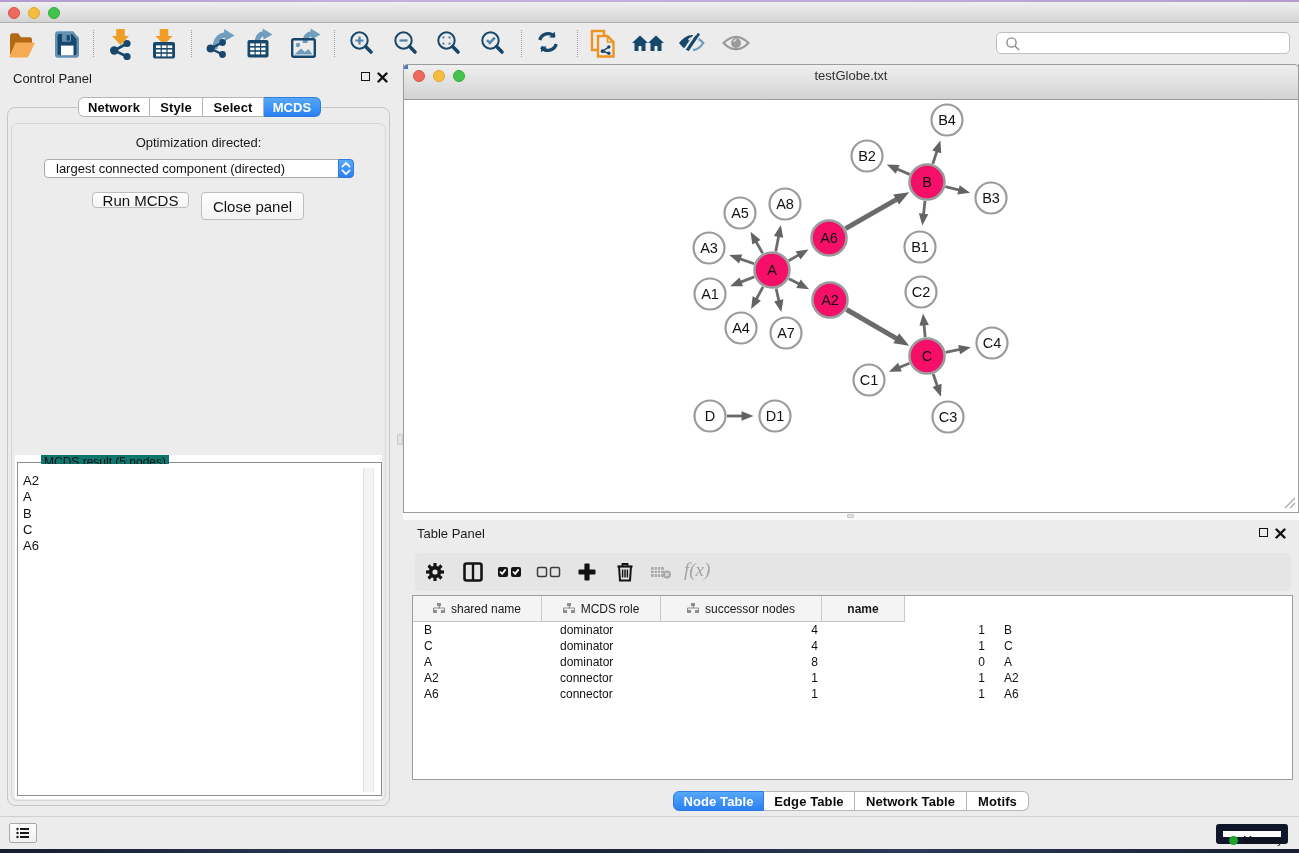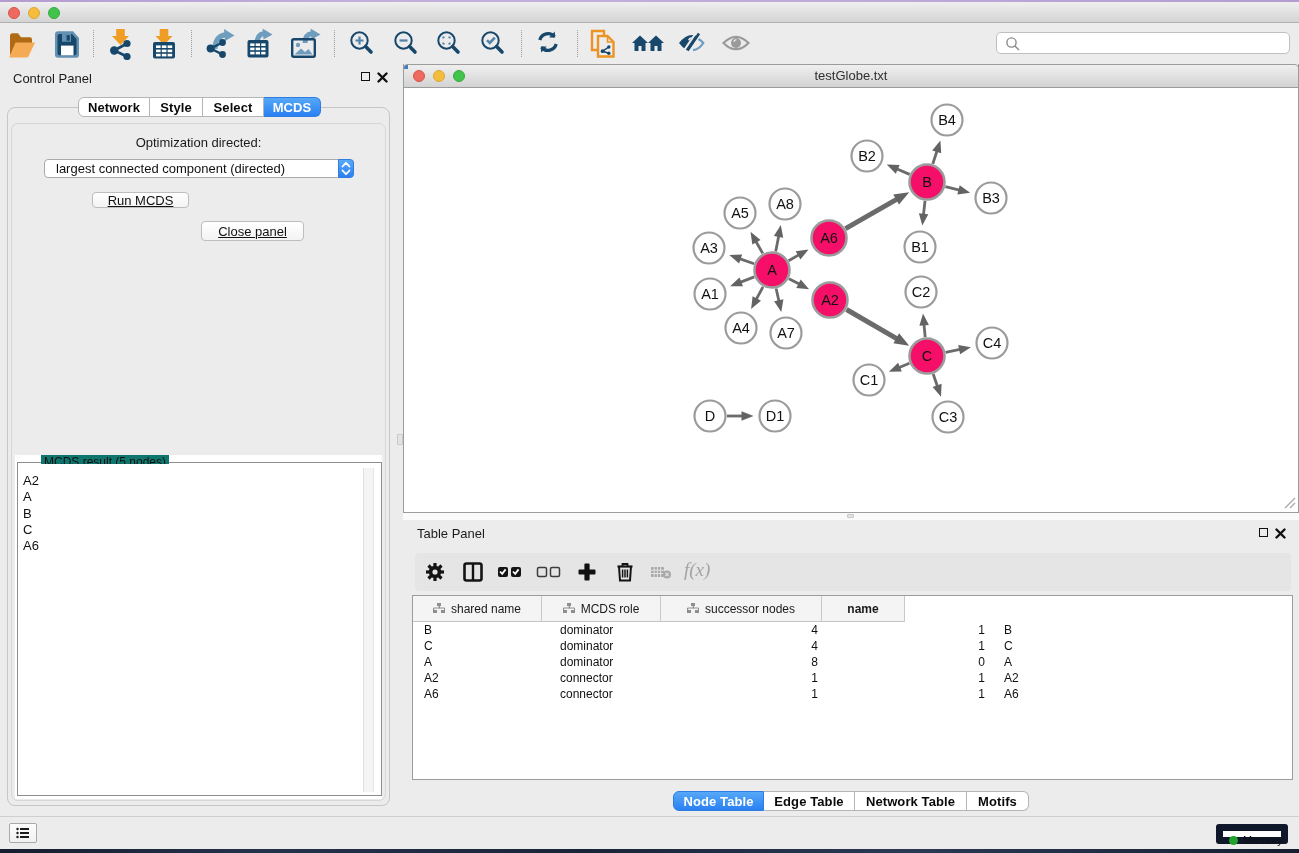--- a/index.html
+++ b/index.html
@@ -24,34 +24,34 @@
 #cpInner { left:11px; top:123px; width:375px; height:678px; border:1px solid #d6d6d6; border-radius:7px; background:#ececec; }
 .tabs { position:absolute; display:flex; font-size:13px; font-weight:bold; color:#0a0a0a; letter-spacing:0.1px; }
 .tabs .tab { background:#fff; border:1px solid #b5b5b5; border-left:none; display:flex; align-items:center; justify-content:center; }
 .tabs .tab.first { border-left:1px solid #b5b5b5; border-radius:6px 0 0 6px; }
 .tabs .tab.last { border-radius:0 6px 6px 0; }
 .tabs .tab.sel { background:linear-gradient(#57a8f8,#2a80f1); color:#fff; border-color:#2f7de2; }
 #cptabs { left:78px; top:97px; height:20px; }
 #optlabel { left:0px; top:135px; width:397px; text-align:center; font-size:13px; color:#1a1a1a; }
 #combo { left:44px; top:159px; width:310px; height:19px; background:#fff; border:1px solid #ababab; border-radius:4px; font-size:13px; color:#111; line-height:17px; padding-left:11px; }
 #comboStep { left:338px; top:159px; width:16px; height:19px; background:linear-gradient(#5aaaf8,#2a80f1); border:1px solid #2f7de2; border-radius:0 4px 4px 0; }
-.btn { position:absolute; background:linear-gradient(#ffffff,#f3f3f3); border:1px solid #bdbdbd; border-radius:4px; font-size:13px; color:#111; display:flex; align-items:center; justify-content:center;text-decoration:underline; }
+.btn { position:absolute; background:linear-gradient(#ffffff,#f3f3f3); border:1px solid #bdbdbd; border-radius:4px; font-size:15px; color:#111; display:flex; align-items:center; justify-content:center; }
 #mcdswhite { left:15px; top:455px; width:367px; height:344px; background:#fff; }
 #groupbox { left:17px; top:462px; width:365px; height:334px; border:1px solid #8e8e8e; }
 #grouptitle { left:41px; top:455px; font-size:12px; color:#111; background:#0f766e; padding:0 3px; }
 #mcdslist { left:19px; top:464px; width:343px; height:330px; background:#fff; font-size:13px; color:#111; line-height:16.3px; padding:9px 0 0 4px; }
 #mcdsscroll { left:363px; top:468px; width:11px; height:324px; background:#f4f4f4; border-left:1px solid #e0e0e0; border-right:1px solid #e6e6e6; }
 
 
 #vdivider { left:391px; top:63px; width:12px; height:753px; background:#ececec; }
 .grip { position:absolute; background:#e3e3e3; border:1px solid #c9c9c9; border-radius:1px; }
 
 
 #netwin { left:403px; top:64px; width:896px; height:449px; background:#fff; border:1px solid #9c9c9c; border-top:none; }
-#nettitle { left:403px; top:64px; width:896px; height:24px; background:linear-gradient(#efefef,#d3d3d3); border:1px solid #9c9c9c; border-radius:4px 4px 0 0; }
+#nettitle { left:403px; top:64px; width:896px; height:36px; background:linear-gradient(#efefef,#d3d3d3); border:1px solid #9c9c9c; border-radius:4px 4px 0 0; }
 #nettitle .t { position:absolute; left:0; right:0; top:3px; text-align:center; font-size:13px; color:#303030; }
 #graphsvg { left:404px; top:86px; }
 
 
 #hdivider { left:403px; top:513px; width:896px; height:7px; background:#fafafa; }
 
 
 #tablepanel { left:403px; top:520px; width:896px; height:296px; background:#ececec; }
 #tpTitle { left:417px; top:526px; font-size:13px; color:#1c1c1c; }
 #tptoolbar { left:415px; top:553px; width:876px; height:38px; background:#e5e5e5; border-radius:4px; }
@@ -233,21 +233,21 @@
 </div>
 <div class="abs" id="optlabel">Optimization directed:</div>
 <div class="abs" id="combo">largest connected component (directed)</div>
 <div class="abs" id="comboStep">
   <svg width="14" height="17" viewBox="0 0 14 17">
     <path d="M3.5 6.5 L7 2.8 L10.5 6.5" fill="none" stroke="#fff" stroke-width="1.8" stroke-linecap="round" stroke-linejoin="round"></path>
     <path d="M3.5 10.5 L7 14.2 L10.5 10.5" fill="none" stroke="#fff" stroke-width="1.8" stroke-linecap="round" stroke-linejoin="round"></path>
   </svg>
 </div>
 <div class="btn" style="left:92px;top:192px;width:97px;height:16px;">Run MCDS</div>
-<div class="btn" style="left:201px;top:192px;width:103px;height:20px;margin-top:29px;">Close panel</div>
+<div class="btn" style="left:201px;top:192px;width:103px;height:28px;">Close panel</div>
 <div class="abs" id="mcdswhite"></div>
 <div class="abs" id="groupbox"></div>
 <div class="abs" id="grouptitle">MCDS result (5 nodes)</div>
 <div class="abs" id="mcdslist">A2<br>A<br>B<br>C<br>A6</div>
 <div class="abs" id="mcdsscroll"></div>
 
 <div class="abs" id="vdivider"></div>
 <span class="grip" style="left:397px;top:434px;width:6px;height:11px;"></span>
 
 <div class="abs" id="netwin"></div>

